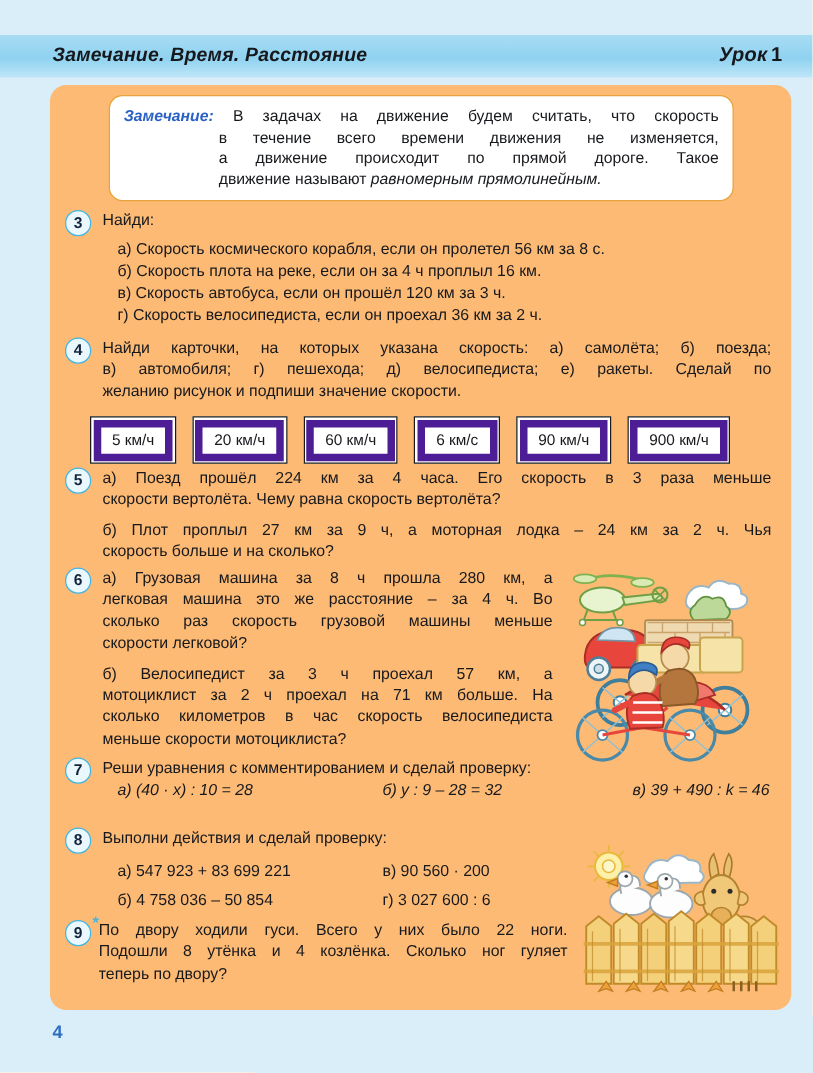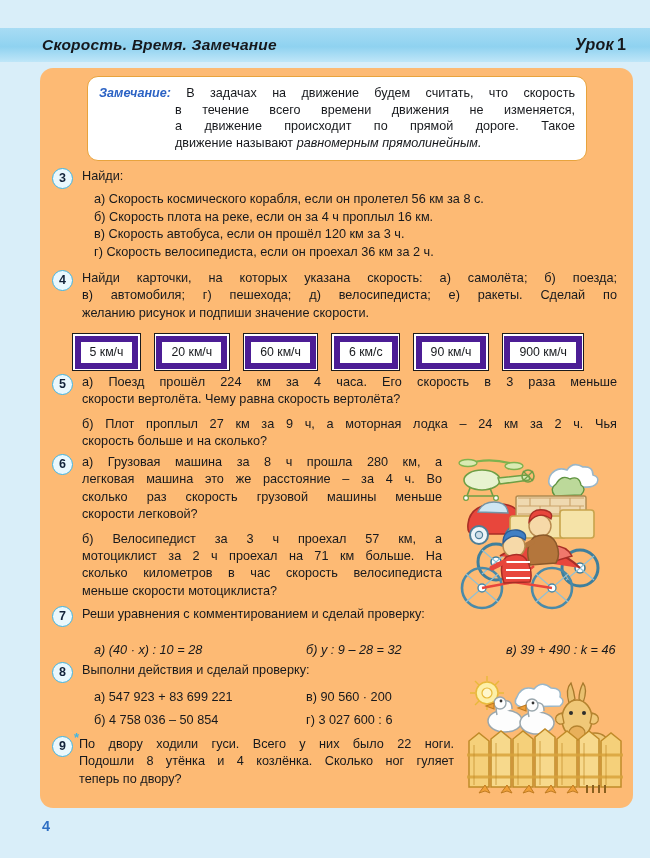--- a/index.html
+++ b/index.html
@@ -187,21 +187,21 @@
     font-weight: bold;
     color: #2e6fc4;
   }
 </style>
 </head>
 <body>
 
 <div class="page">
 
   <div class="header-band">
-    <div class="header-title">Скорость.  Время.  Замечание</div>
+    <div class="header-title">Замечание.  Время.  Расстояние</div>
     <div class="header-lesson">
       <span>Урок</span><span class="lesson-num">1</span>
     </div>
   </div>
 
   <div class="card">
    <div class="card-inner">
 
     <div class="notice">
       <p class="notice-text">
@@ -342,21 +342,21 @@
         <path d="M54 107 q16 -7 22 5 q5 12 2 20 l-26 1 q-6 -17 2 -26z" fill="#e8463c" stroke="#a82e26" stroke-width="1.5"></path>
         <path d="M54 112 h24 M54 120 h24 M54 128 h24" stroke="#ffffff" stroke-width="2"></path>
         <path d="M52 112 l-12 6" stroke="#e8463c" stroke-width="5" stroke-linecap="round"></path>
       </svg>
     </div>
 
     <div class="ex" style="left:12px; top:538px; width:565px;">
       <div class="num-badge">7</div>
       <div class="ex-body">
         <p class="line">Реши уравнения с комментированием и сделай проверку:</p>
-        <div class="eqrow" style="margin-top:18px; padding-left:12px;">
+        <div class="eqrow" style="margin-top:0; padding-left:12px;">
           <span class="eq-a it">а) (40 · x) : 10 = 28</span>
           <span class="eq-b it">б) y : 9 – 28 = 32</span>
           <span class="it">в) 39 + 490 : k = 46</span>
         </div>
       </div>
     </div>
 
     <div class="ex" style="left:12px; top:594px; width:430px;">
       <div class="num-badge">8</div>
       <div class="ex-body">

